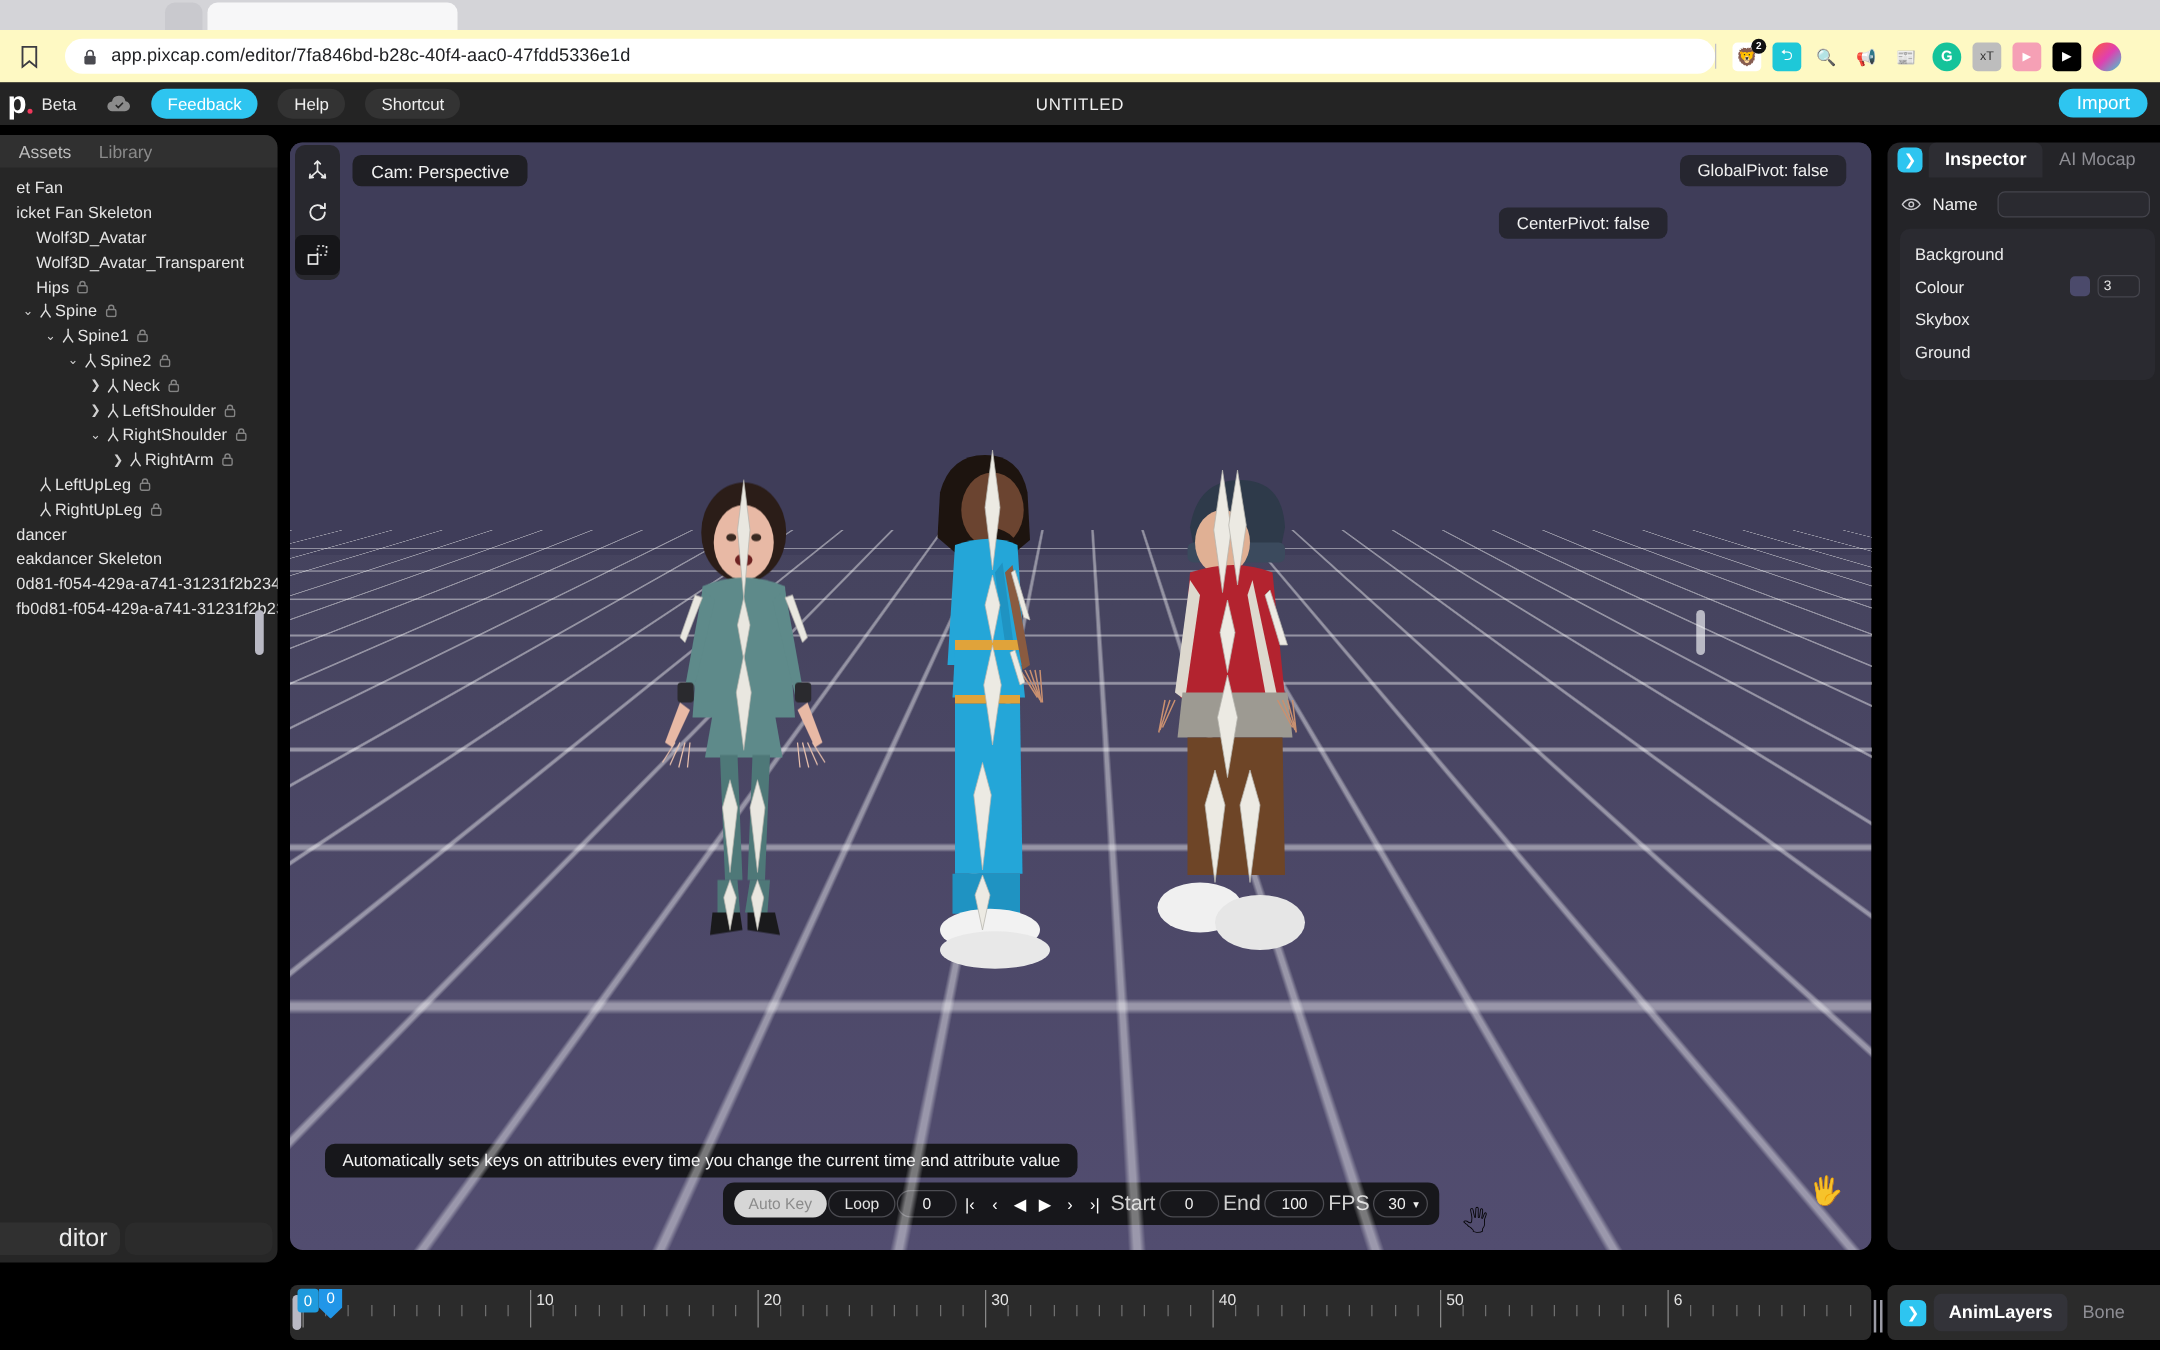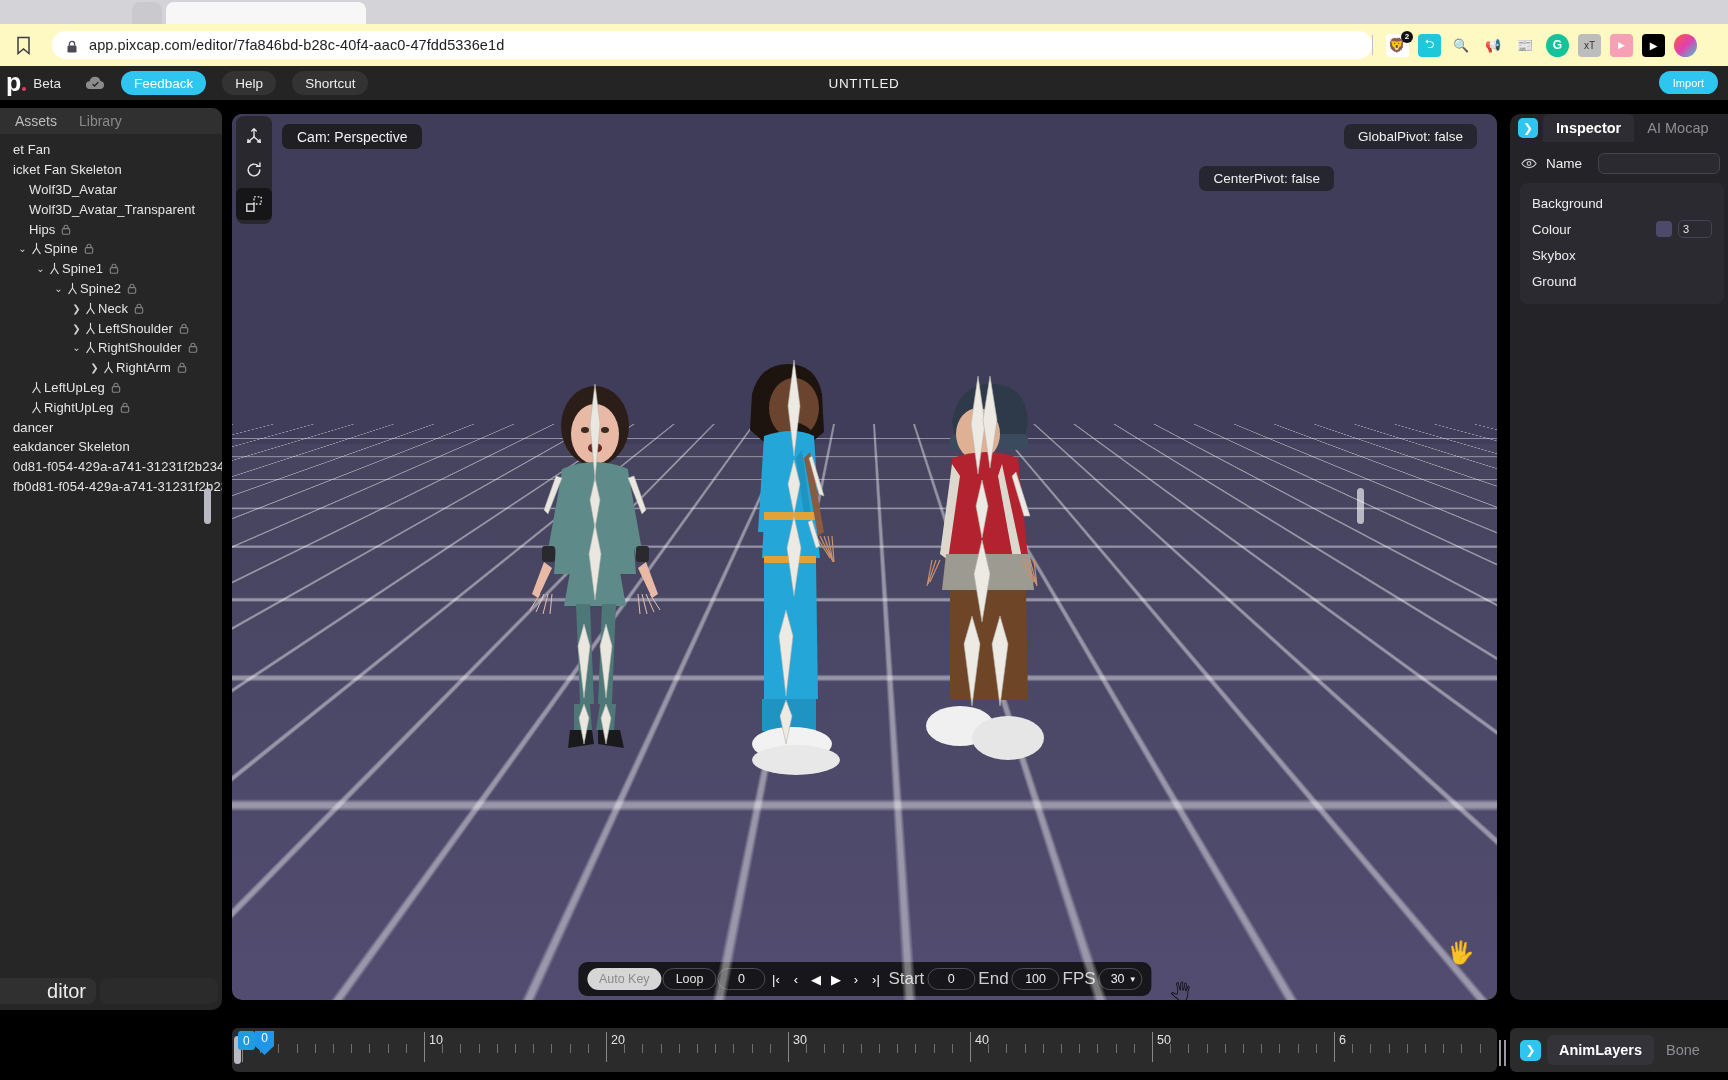--- a/index.html
+++ b/index.html
@@ -65,21 +65,21 @@
     display:flex; align-items:center; font-size:13.5px; color:#eee;
     background:#333; border:none; cursor:pointer;
   }
   .hdr-btn.primary { background:#2ec5f0; color:#fff; font-weight:500; }
   .doc-title {
     position:absolute; left:0; right:0; text-align:center; font-size:13.5px;
     color:#f0f0f0; letter-spacing:.6px; pointer-events:none;
   }
   .import-btn {
     position:absolute; right:10px; top:5px; height:23px; padding:0 14px;
-    border-radius:12px; background:#2ec5f0; color:#fff; font-size:11px;
+    border-radius:12px; background:#2ec5f0; color:#fff; font-size:15px;
     display:flex; align-items:center; border:none; cursor:pointer;
   }
 
   
   .left-panel {
     position:absolute; left:0; top:108px; width:222px; height:902px;
     background:#262626; border-radius:0 10px 10px 0; overflow:hidden;
   }
   .lp-tabs { height:26px; background:#303030; display:flex; align-items:center; padding-left:4px; }
   .lp-tab { font-size:14px; color:#8a8a8a; padding:0 11px; cursor:pointer; }
@@ -158,21 +158,21 @@
   .hand-cursor-vp { position:absolute; right:22px; bottom:34px; font-size:22px; color:#fff; opacity:.95; }
 
   
   .char { position:absolute; bottom:0; }
   .tooltip {
     position:absolute; left:28px; bottom:58px; background:#17171b;
     border-radius:8px; padding:6px 14px; color:#f4f4f4; font-size:13.6px;
     white-space:nowrap; z-index:6;
   }
   .transport {
-    position:absolute; left:50%; transform:translateX(-50%); bottom:4px;
+    position:absolute; left:50%; transform:translateX(-50%); bottom:20px;
     height:34px; background:#17171b; border-radius:9px;
     display:flex; align-items:center; padding:0 9px; gap:1px; z-index:7;
   }
   .t-btn {
     height:22px; padding:0 12px; border-radius:11px; font-size:12.5px;
     display:flex; align-items:center; cursor:pointer;
   }
   .t-btn.autokey { background:#d6d6d6; color:#8b8b8b; }
   .t-btn.loop { background:transparent; border:1px solid #4c4c52; color:#e3e3e3; }
   .t-field {
@@ -659,20 +659,21 @@
       <div class="tool-btn active">
         <svg width="18" height="18" viewBox="0 0 20 20" fill="none" stroke="currentColor" stroke-width="1.5">
           <rect x="2" y="10" width="8" height="8"></rect>
           <rect x="10" y="2" width="8" height="8" stroke-dasharray="2 2"></rect>
         </svg>
       </div>
     </div>
 
     <div class="hand-cursor-vp">🖐</div>
 
+    <div class="tooltip">Automatically sets keys on attributes every time you change the current time and attribute value</div>
 
     <div class="transport">
       <div class="t-btn autokey">Auto Key</div>
       <div class="t-btn loop">Loop</div>
       <div class="t-field">0</div>
       <div class="t-ico">|‹</div>
       <div class="t-ico">‹</div>
       <div class="t-ico">◀</div>
       <div class="t-ico">▶</div>
       <div class="t-ico">›</div>

